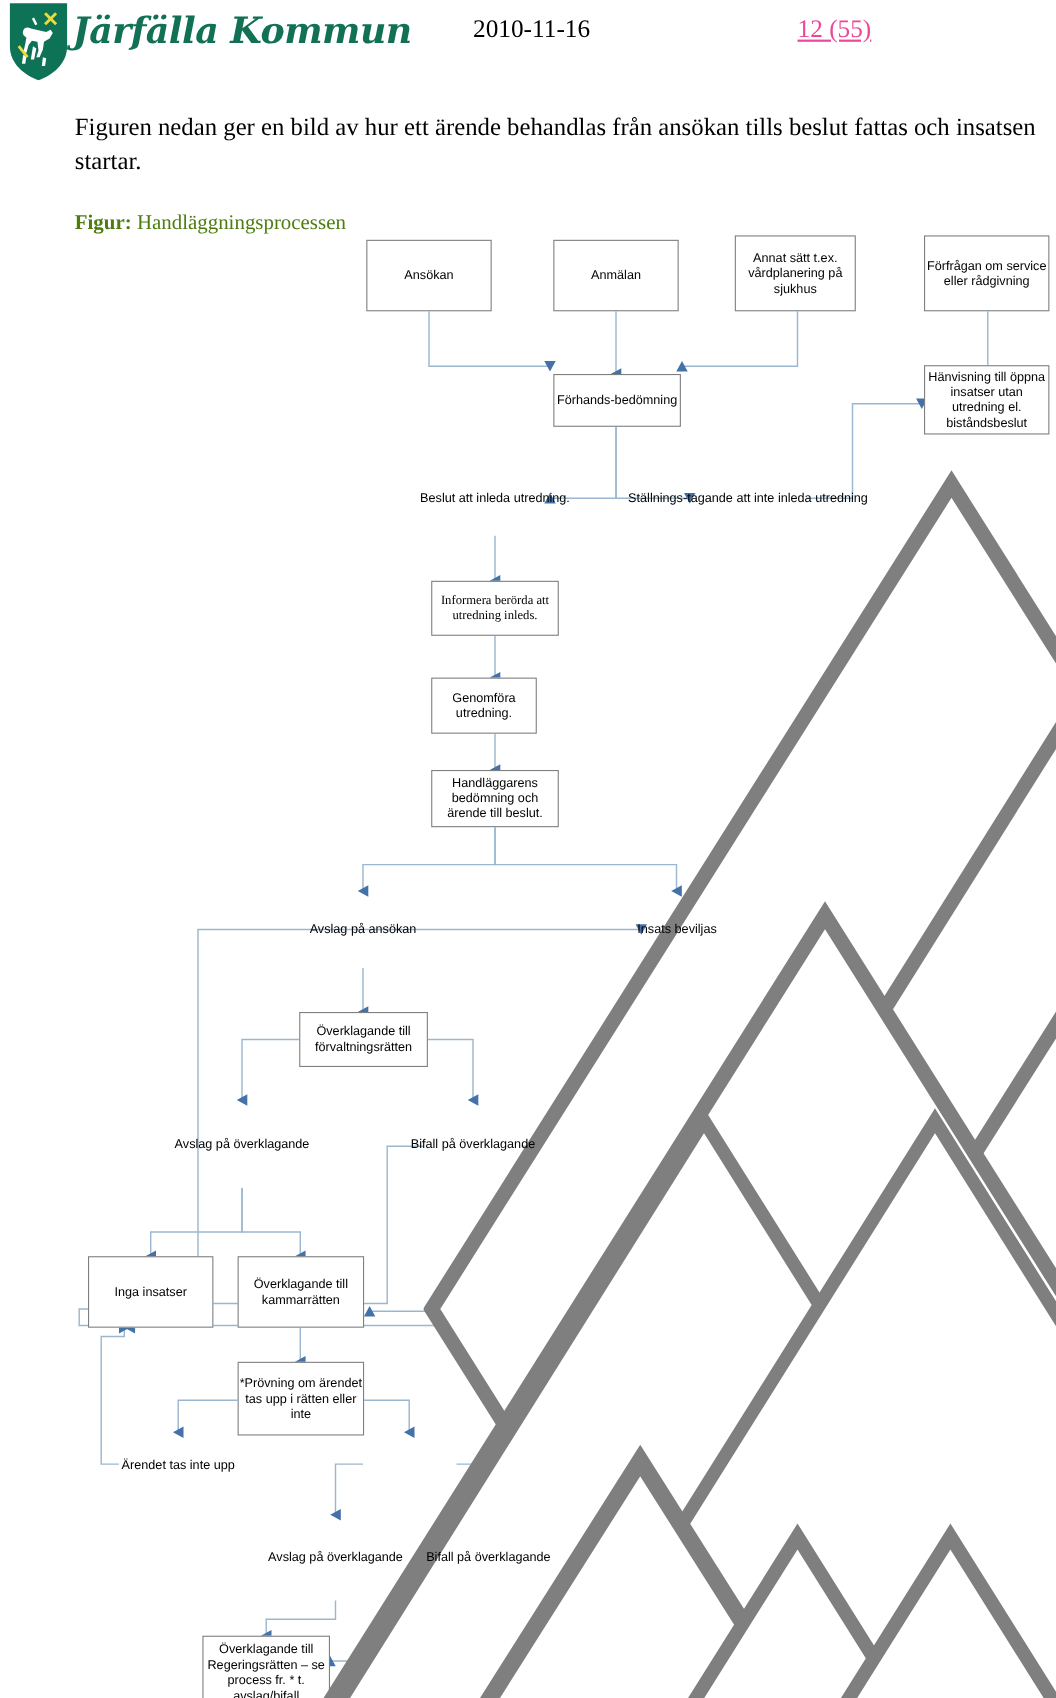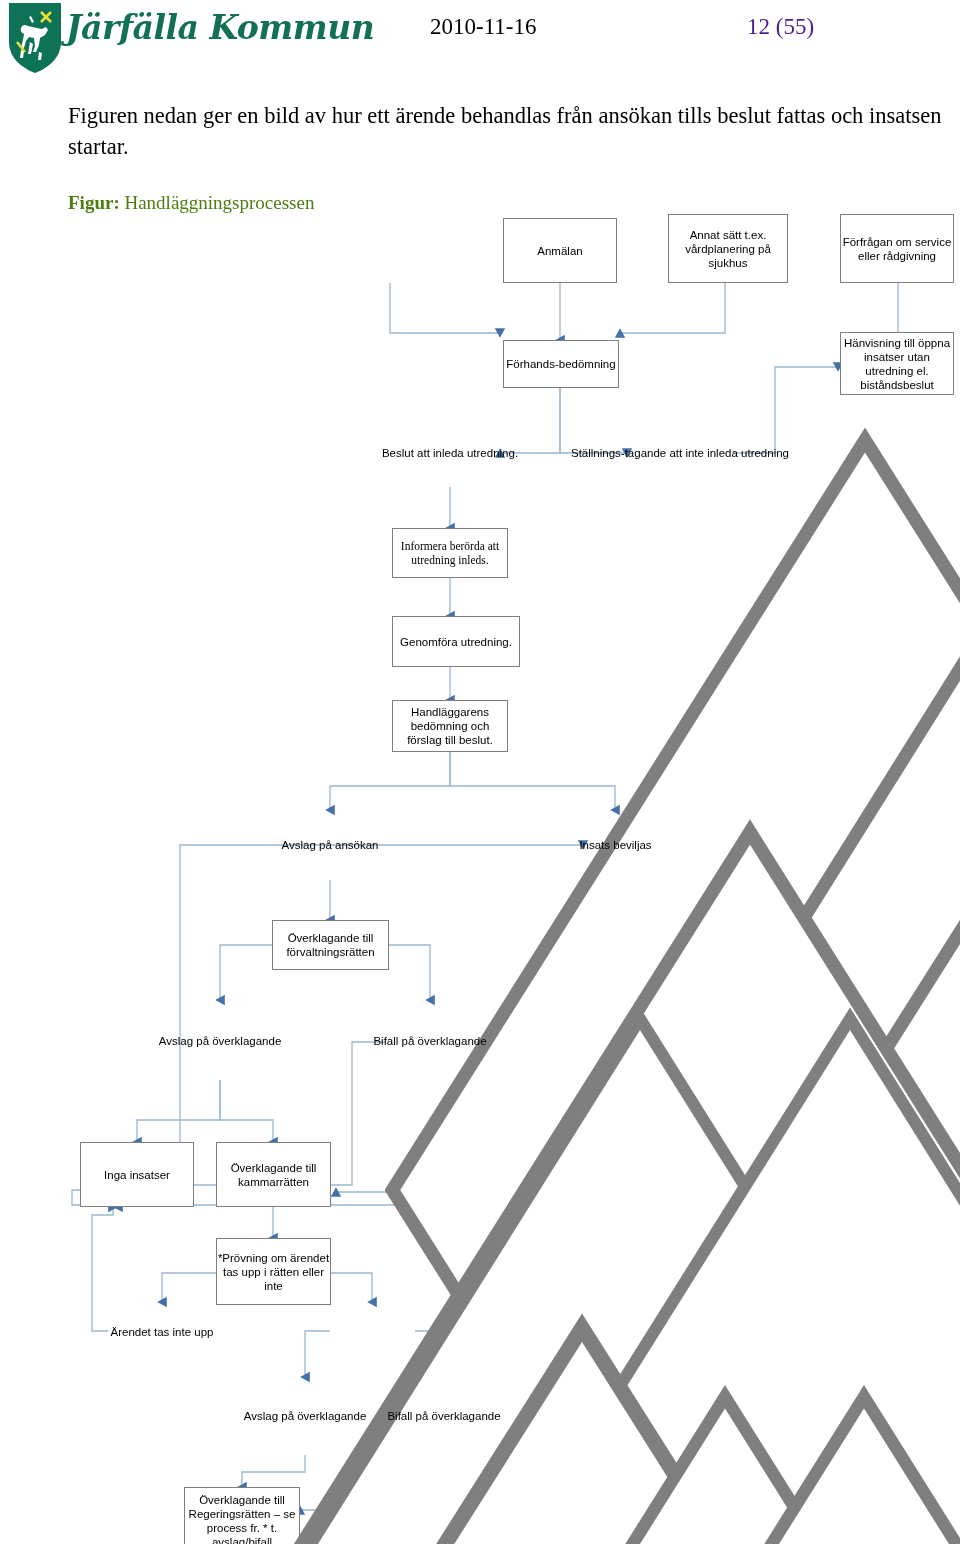--- a/index.html
+++ b/index.html
@@ -39,24 +39,25 @@
   }
   #header-date {
     position: absolute;
     left: 430px; top: 14px;
     font-family: "Liberation Serif", serif;
     font-size: 23px;
     color: #000;
   }
   #header-page {
     position: absolute;
-    left: 747px; top: 14px;
+    left: 725px; top: 14px;
     font-family: "Liberation Serif", serif;
     font-size: 23px;
-    color: #4c1d95;
+    color: #ec4899;
+    text-decoration: underline;
   }
 
   
   #intro {
     position: absolute;
     left: 68px; top: 100px;
     width: 885px;
     font-family: "Liberation Serif", serif;
     font-size: 22.5px;
     line-height: 31px;
@@ -215,26 +216,29 @@
       <path d="M415,1331 L444,1331 L444,1377"></path>
 
       <path d="M305,1455 L305,1472 L242,1472 L242,1487"></path>
 
       <path d="M444,1455 L444,1510 L300,1510"></path>
 
       <path d="M487,1416 L900,1416 L900,1205 L72,1205 L72,1205 L72,1190 L118,1190 L118,1207"></path>
     </g>
   </svg>
 
+  <div class="node box" style="left:333px; top:218px; width:114px; height:65px;">
+    <span>Ansökan</span>
+  </div>
 
   <div class="node box" style="left:503px; top:218px; width:114px; height:65px;">
     <span>Anmälan</span>
   </div>
 
-  <div class="node box" style="left:668px; top:214px; width:120px; height:69px;">
+  <div class="node box" style="left:668px; top:214px; width:110px; height:69px;">
     <span>Annat sätt t.ex. vårdplanering på sjukhus</span>
   </div>
 
   <div class="node box" style="left:840px; top:214px; width:114px; height:69px;">
     <span>Förfrågan om service eller rådgivning</span>
   </div>
 
   <div class="node box" style="left:503px; top:340px; width:116px; height:48px;">
     <span>Förhands-bedömning</span>
   </div>
@@ -254,26 +258,26 @@
     <svg class="dshape" viewBox="0 0 106 78" preserveAspectRatio="none">
       <polygon points="53,1 105,39 53,77 1,39" fill="#ffffff" stroke="#7f7f7f" stroke-width="1"></polygon>
     </svg>
     <span class="dlabel">Ställnings-tagande att inte inleda utredning</span>
   </div>
 
   <div class="node box" style="left:392px; top:528px; width:116px; height:50px;font-family:Liberation Serif, serif;">
     <span>Informera berörda att utredning inleds.</span>
   </div>
 
-  <div class="node box" style="left:392px; top:616px; width:128px; height:51px;">
+  <div class="node box" style="left:392px; top:616px; width:96px; height:51px;">
     <span>Genomföra utredning.</span>
   </div>
 
   <div class="node box" style="left:392px; top:700px; width:116px; height:52px;">
-    <span>Handläggarens bedömning och förslag till beslut.</span>
+    <span>Handläggarens bedömning och ärende till beslut.</span>
   </div>
 
   <div class="node diamond" style="left:543px; top:810px; width:145px; height:70px;">
     <svg class="dshape" viewBox="0 0 145 70" preserveAspectRatio="none">
       <polygon points="72.5,1 144,35 72.5,69 1,35" fill="#ffffff" stroke="#7f7f7f" stroke-width="1"></polygon>
     </svg>
     <span class="dlabel">Insats beviljas</span>
   </div>
 
   <div class="node diamond" style="left:270px; top:810px; width:120px; height:70px;">

